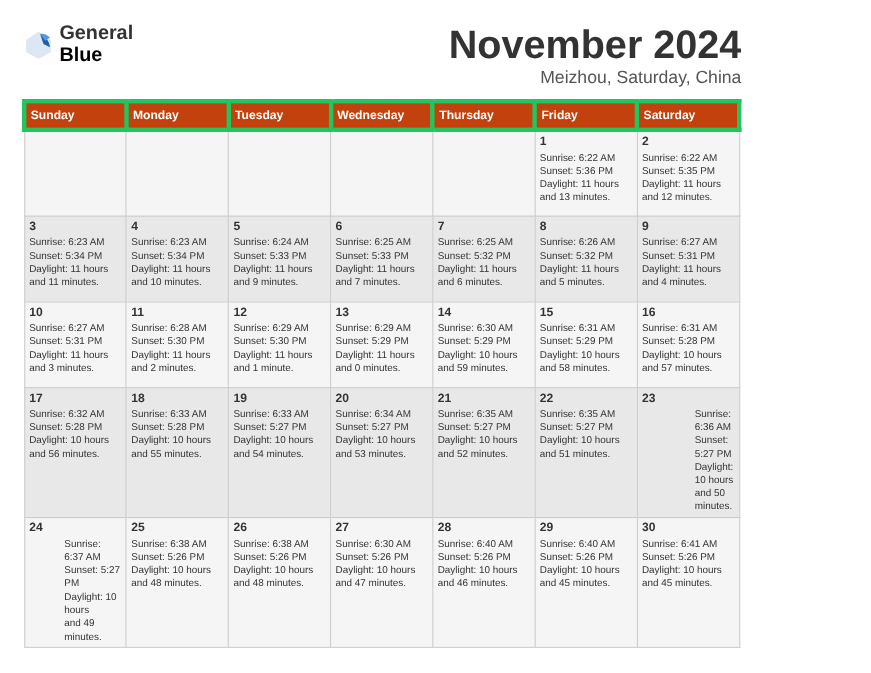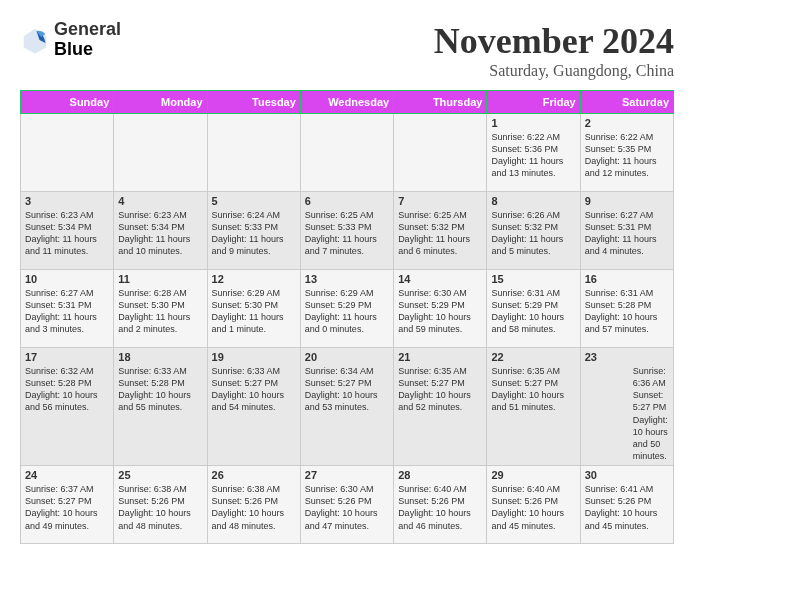--- a/index.html
+++ b/index.html
@@ -37,44 +37,43 @@
     .logo-blue {
       color: #000000;
       font-weight: bold;
     }
     .logo-icon {
       width: 30px;
       height: 30px;
     }
     .title-block {
       text-align: right;
-      font-family: Liberation Serif, serif;
     }
     .month-title {
       font-size: 36px;
       font-weight: bold;
       color: #333;
     }
     .location {
       font-size: 16px;
       color: #555;
     }
     table {
       width: 100%;
       border-collapse: collapse;
       table-layout: fixed;
     }
     thead th {
-      background-color: #d946ef;
+      background-color: #c2410c;
       color: #fff;
       font-size: 11px;
       font-weight: bold;
       padding: 5px 4px;
-      text-align: right;
-      border: 1px solid #22c55e;
+      text-align: left;
+      border: 4px solid #22c55e;
     }
     tbody td {
       border: 1px solid #ccc;
       vertical-align: top;
       padding: 3px 4px;
       font-size: 9.5px;
       color: #333;
       height: 78px;
     }
     tbody tr:nth-child(odd) td {
@@ -107,21 +106,21 @@
         <path d="M22,8 Q32,12 34,24 L26,20 Z" fill="#1a5fb4"></path>
         <path d="M22,8 Q28,6 34,12 L28,16 Z" fill="#5599dd"></path>
       </svg>
       <div class="logo-text">
         <div class="logo-general">General</div>
         <div class="logo-blue">Blue</div>
       </div>
     </div>
     <div class="title-block">
       <div class="month-title">November 2024</div>
-      <div class="location">Saturday, Guangdong, China</div>
+      <div class="location">Meizhou, Saturday, China</div>
     </div>
   </div>
 
   <table>
     <thead>
       <tr>
       <th>Sunday</th>
           <th>Monday</th>
           <th>Tuesday</th>
           <th>Wednesday</th>
@@ -301,21 +300,21 @@
             <span class="day-num">23</span>
             <div class="day-info" style="white-space: pre-line; margin-left: 48px;">Sunrise: 6:36 AM
 Sunset: 5:27 PM
 Daylight: 10 hours
 and 50 minutes.</div>
           </td>
         </tr>
         <tr>
           <td>
             <span class="day-num">24</span>
-            <div class="day-info" style="white-space: pre-line;">Sunrise: 6:37 AM
+            <div class="day-info" style="white-space: pre-line; margin-left: 32px;">Sunrise: 6:37 AM
 Sunset: 5:27 PM
 Daylight: 10 hours
 and 49 minutes.</div>
           </td>
           <td>
             <span class="day-num">25</span>
             <div class="day-info" style="white-space: pre-line;">Sunrise: 6:38 AM
 Sunset: 5:26 PM
 Daylight: 10 hours
 and 48 minutes.</div>

